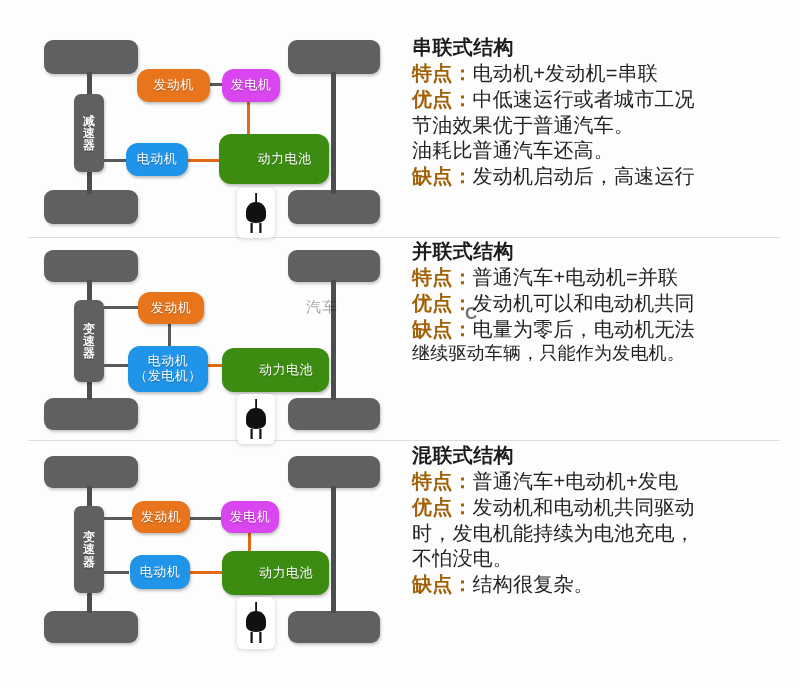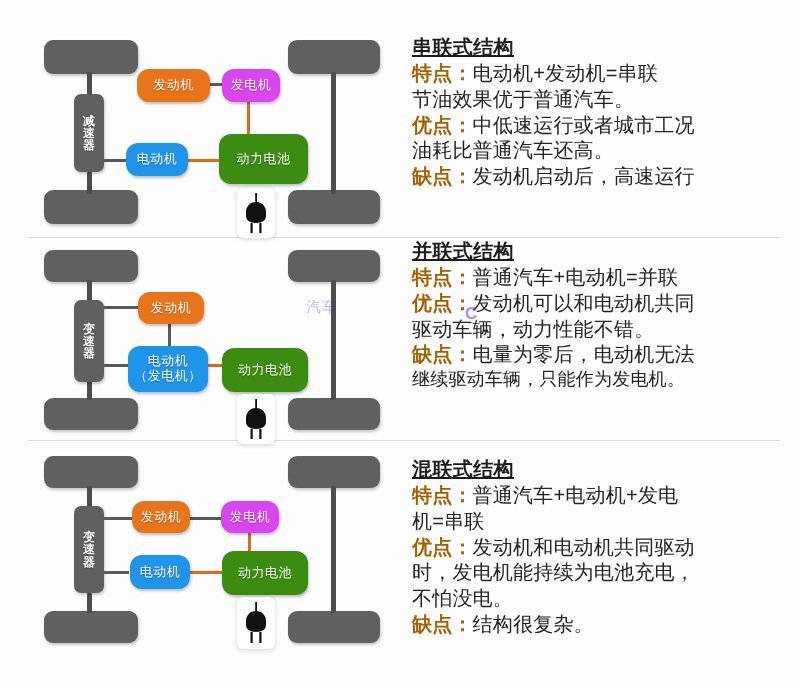--- a/index.html
+++ b/index.html
@@ -93,21 +93,21 @@
     line-height: 1.12;
     border-radius: 12px;
     box-shadow: 1px 2px 3px rgba(0,0,0,0.25);
     text-shadow: 0 1px 1px rgba(0,0,0,0.3);
     white-space: pre-line;
     letter-spacing: 0.5px;
   }
   .box.engine     { background: #e8741c; }
   .box.generator  { background: #d946ef; }
   .box.motor      { background: #1f94e8; }
-  .box.battery    { background: #3c8c12; }
+  .box.battery    { background: #3c8c12; padding-left: 21px; }
 
   
   .wire {
     position: absolute;
   }
   .wire.grey   { background: #58595b; }
   .wire.orange { background: #e06a15; }
 
   
   .plug-card {
@@ -120,39 +120,38 @@
   .plug-svg { display:block; }
 
   
   .heading {
     font-size: 20px;
     font-weight: 700;
     color: #1c1c1c;
     line-height: 1.26;
     margin: 0 0 1px 0;
     letter-spacing: 0.4px;
-    text-decoration: underline;
   }
   .para {
     font-size: 20px;
     color: #232323;
     line-height: 1.285;
     margin: 0;
     letter-spacing: 0.2px;
   }
   .para b {
     font-weight: 700;
     color: #a16207;
     text-align: center;
   }
 
   
   .watermark {
     position: absolute;
-    color: #6d28d9;
+    color: #000000;
     opacity: 0.55;
     font-size: 17px;
     font-weight: 700;
     letter-spacing: 1px;
     pointer-events: none;
     z-index: 5;
   }
   .watermark.faint {
     opacity: 0.34;
     font-size: 15px;
@@ -198,22 +197,22 @@
           <rect x="13.5" y="35" width="2.2" height="10" fill="#111"></rect>
           <rect x="22.3" y="35" width="2.2" height="10" fill="#111"></rect>
         </svg>
       </div>
     </div>
 
     <div class="textpanel" style="left:412px;top:35px;">
       <div class="heading">串联式结构</div>
       <div>
         <p class="para"><b>特点</b><b>：</b><span>电动机+发动机=串联</span></p>
+        <p class="para"><b>优点</b><b>：</b><span>中低速运行或者城市工况</span></p>
         <p class="para"><span>节油效果优于普通汽车。</span></p>
-        <p class="para"><b>优点</b><b>：</b><span>中低速运行或者城市工况</span></p>
         <p class="para"><span>油耗比普通汽车还高。</span></p>
         <p class="para"><b>缺点</b><b>：</b><span>发动机启动后，高速运行</span></p>
       </div>
     </div>
   </div>
 
   <div class="divider" style="top:237px;"></div>
 
   <div class="section" style="top:238px;height:202px;">
 
@@ -251,21 +250,20 @@
       </div>
 
       <div class="watermark faint" style="left:306px;top:60px;">汽车</div>
     </div>
 
     <div class="textpanel" style="left:412px;top:1px;">
       <div class="heading">并联式结构</div>
       <div>
         <p class="para"><b>特点</b><b>：</b><span>普通汽车+电动机=并联</span></p>
         <p class="para"><b>优点</b><b>：</b><span>发动机可以和电动机共同</span></p>
-        <p class="para"><span>驱动车辆，动力性能不错。</span></p>
         <p class="para"><b>缺点</b><b>：</b><span>电量为零后，电动机无法</span></p>
         <p class="para" style="font-size:18px;"><span>继续驱动车辆，只能作为发电机。</span></p>
       </div>
     </div>
 
     <div class="watermark" style="left:465px;top:66px;">C</div>
   </div>
 
   <div class="divider" style="top:440px;"></div>
 
@@ -299,25 +297,24 @@
       <div class="plug-card" style="left:237px;top:156px;width:38px;height:52px;">
         <svg class="plug-svg" width="38" height="52" viewBox="0 0 38 52">
           <rect x="18.2" y="5" width="1.8" height="10" fill="#111"></rect>
           <path d="M19 14 C25.5 14 29 19 29 24 L29 28 C29 32 25.5 35 19 35 C12.5 35 9 32 9 28 L9 24 C9 19 12.5 14 19 14 Z" fill="#111"></path>
           <rect x="13.5" y="35" width="2.2" height="11" fill="#111"></rect>
           <rect x="22.3" y="35" width="2.2" height="11" fill="#111"></rect>
         </svg>
       </div>
     </div>
 
-    <div class="textpanel" style="left:412px;top:16px;">
+    <div class="textpanel" style="left:412px;top:2px;">
       <div class="heading">混联式结构</div>
       <div>
         <p class="para"><b>特点</b><b>：</b><span>普通汽车+电动机+发电</span></p>
-        <p class="para"><span>机=串联</span></p>
         <p class="para"><b>优点</b><b>：</b><span>发动机和电动机共同驱动</span></p>
         <p class="para"><span>时，发电机能持续为电池充电，</span></p>
         <p class="para"><span>不怕没电。</span></p>
         <p class="para"><b>缺点</b><b>：</b><span>结构很复杂。</span></p>
       </div>
     </div>
   </div>
 
 </div>
 

